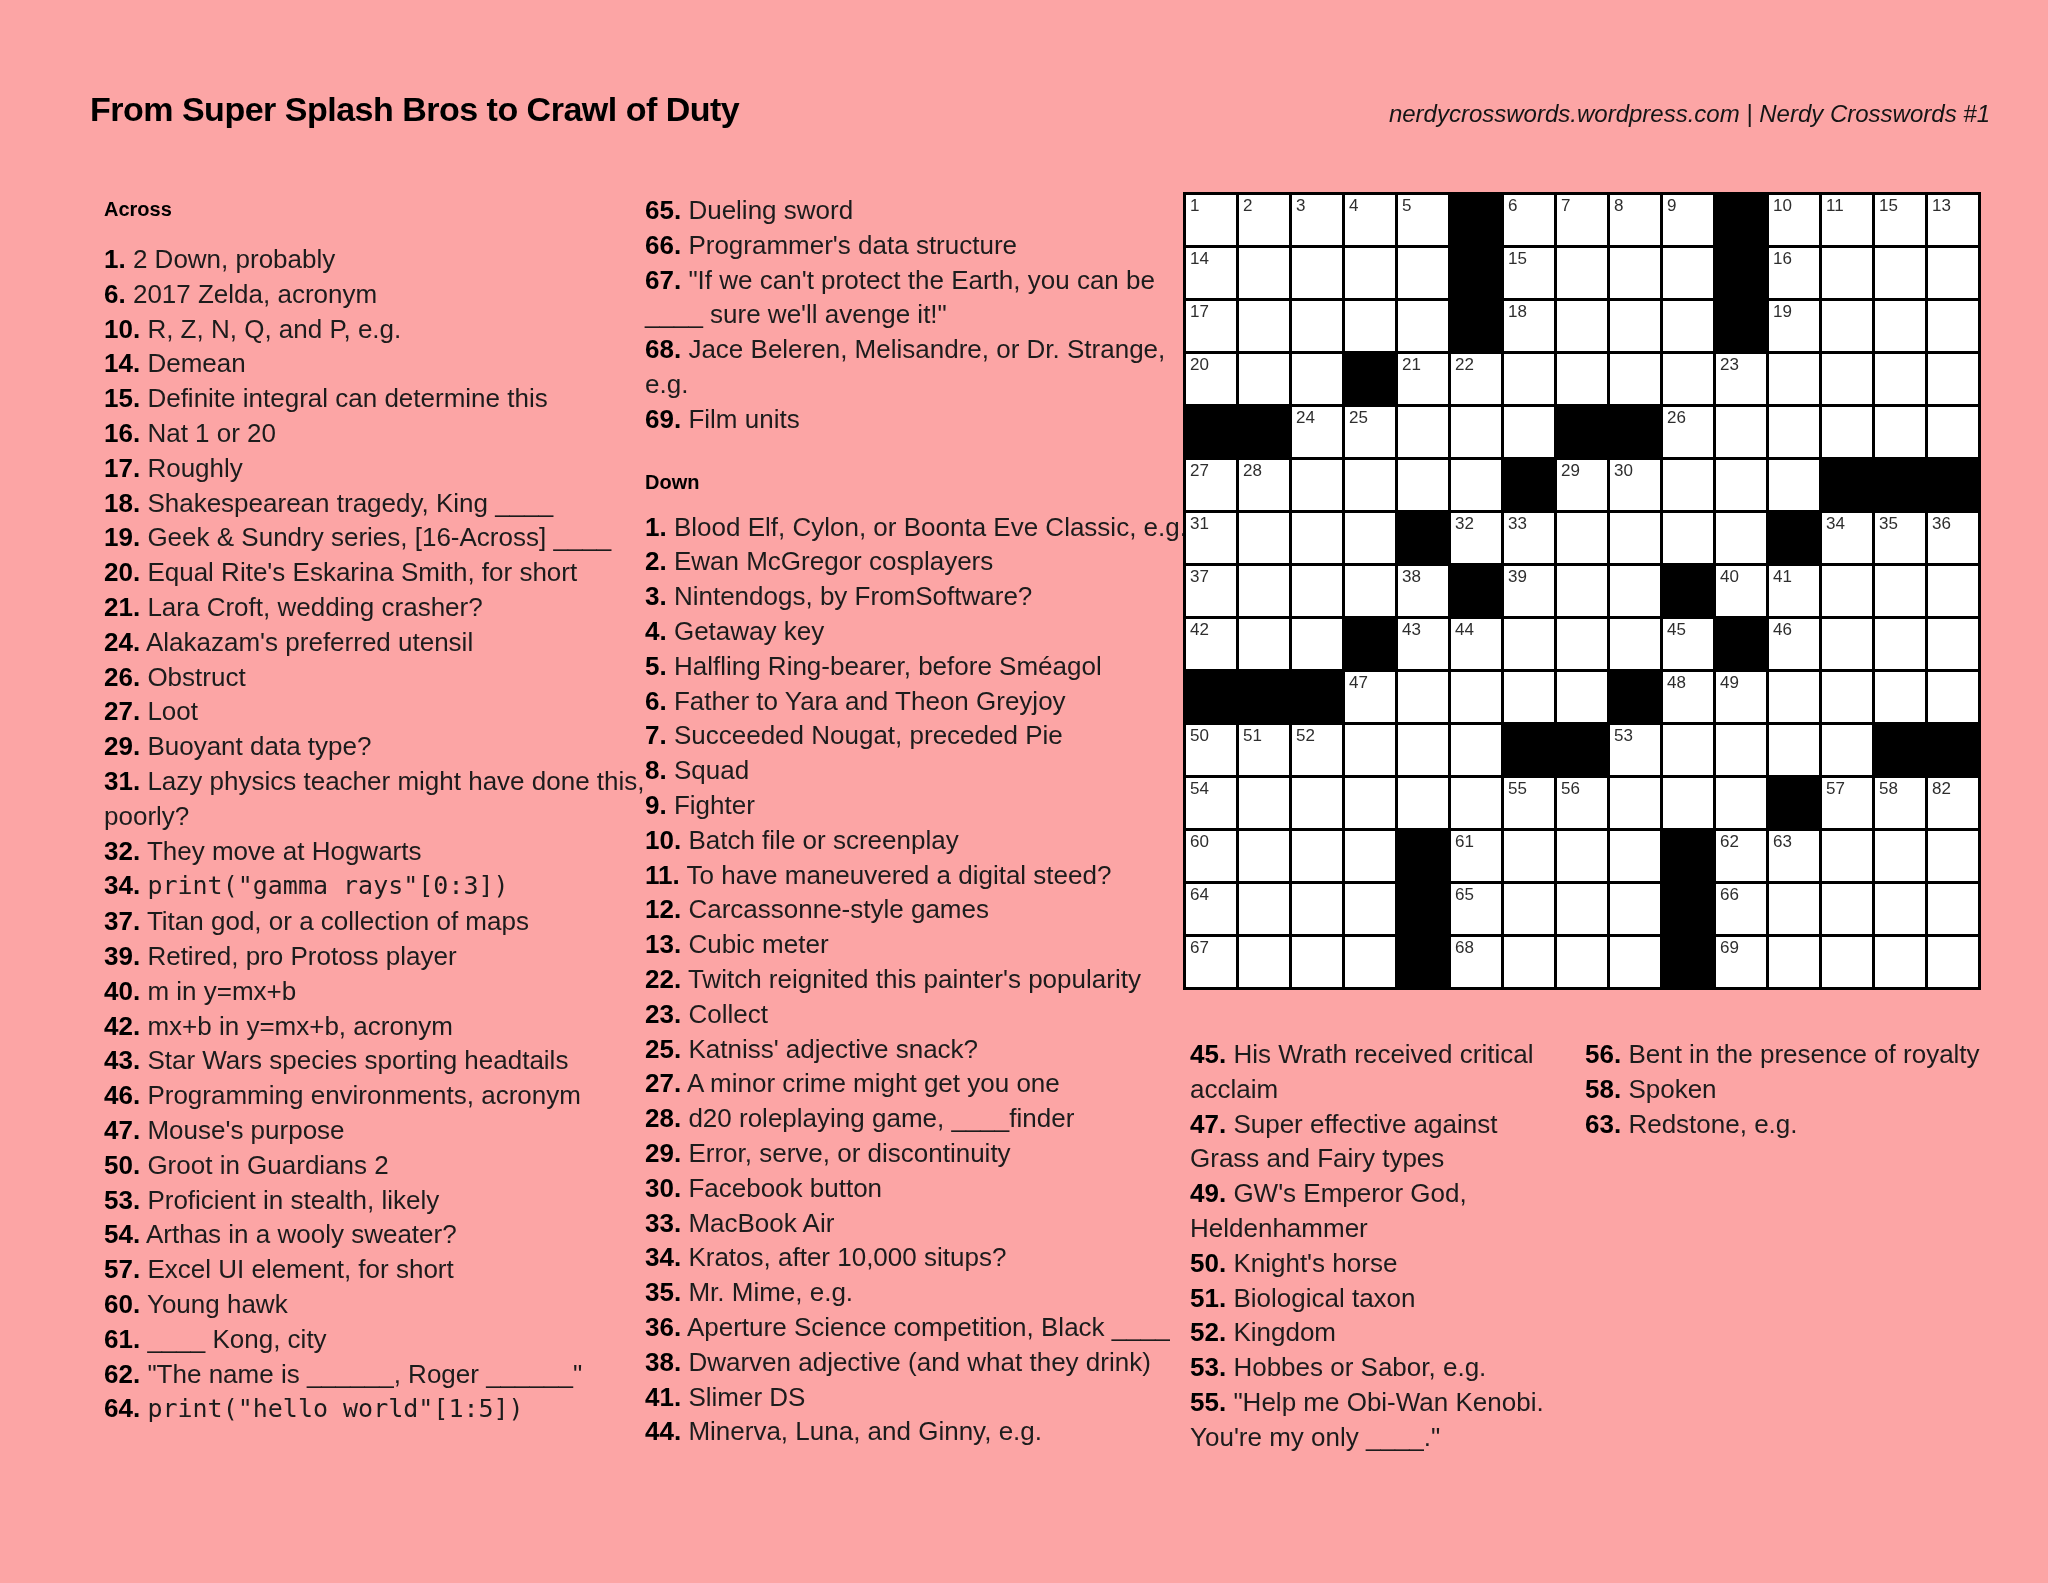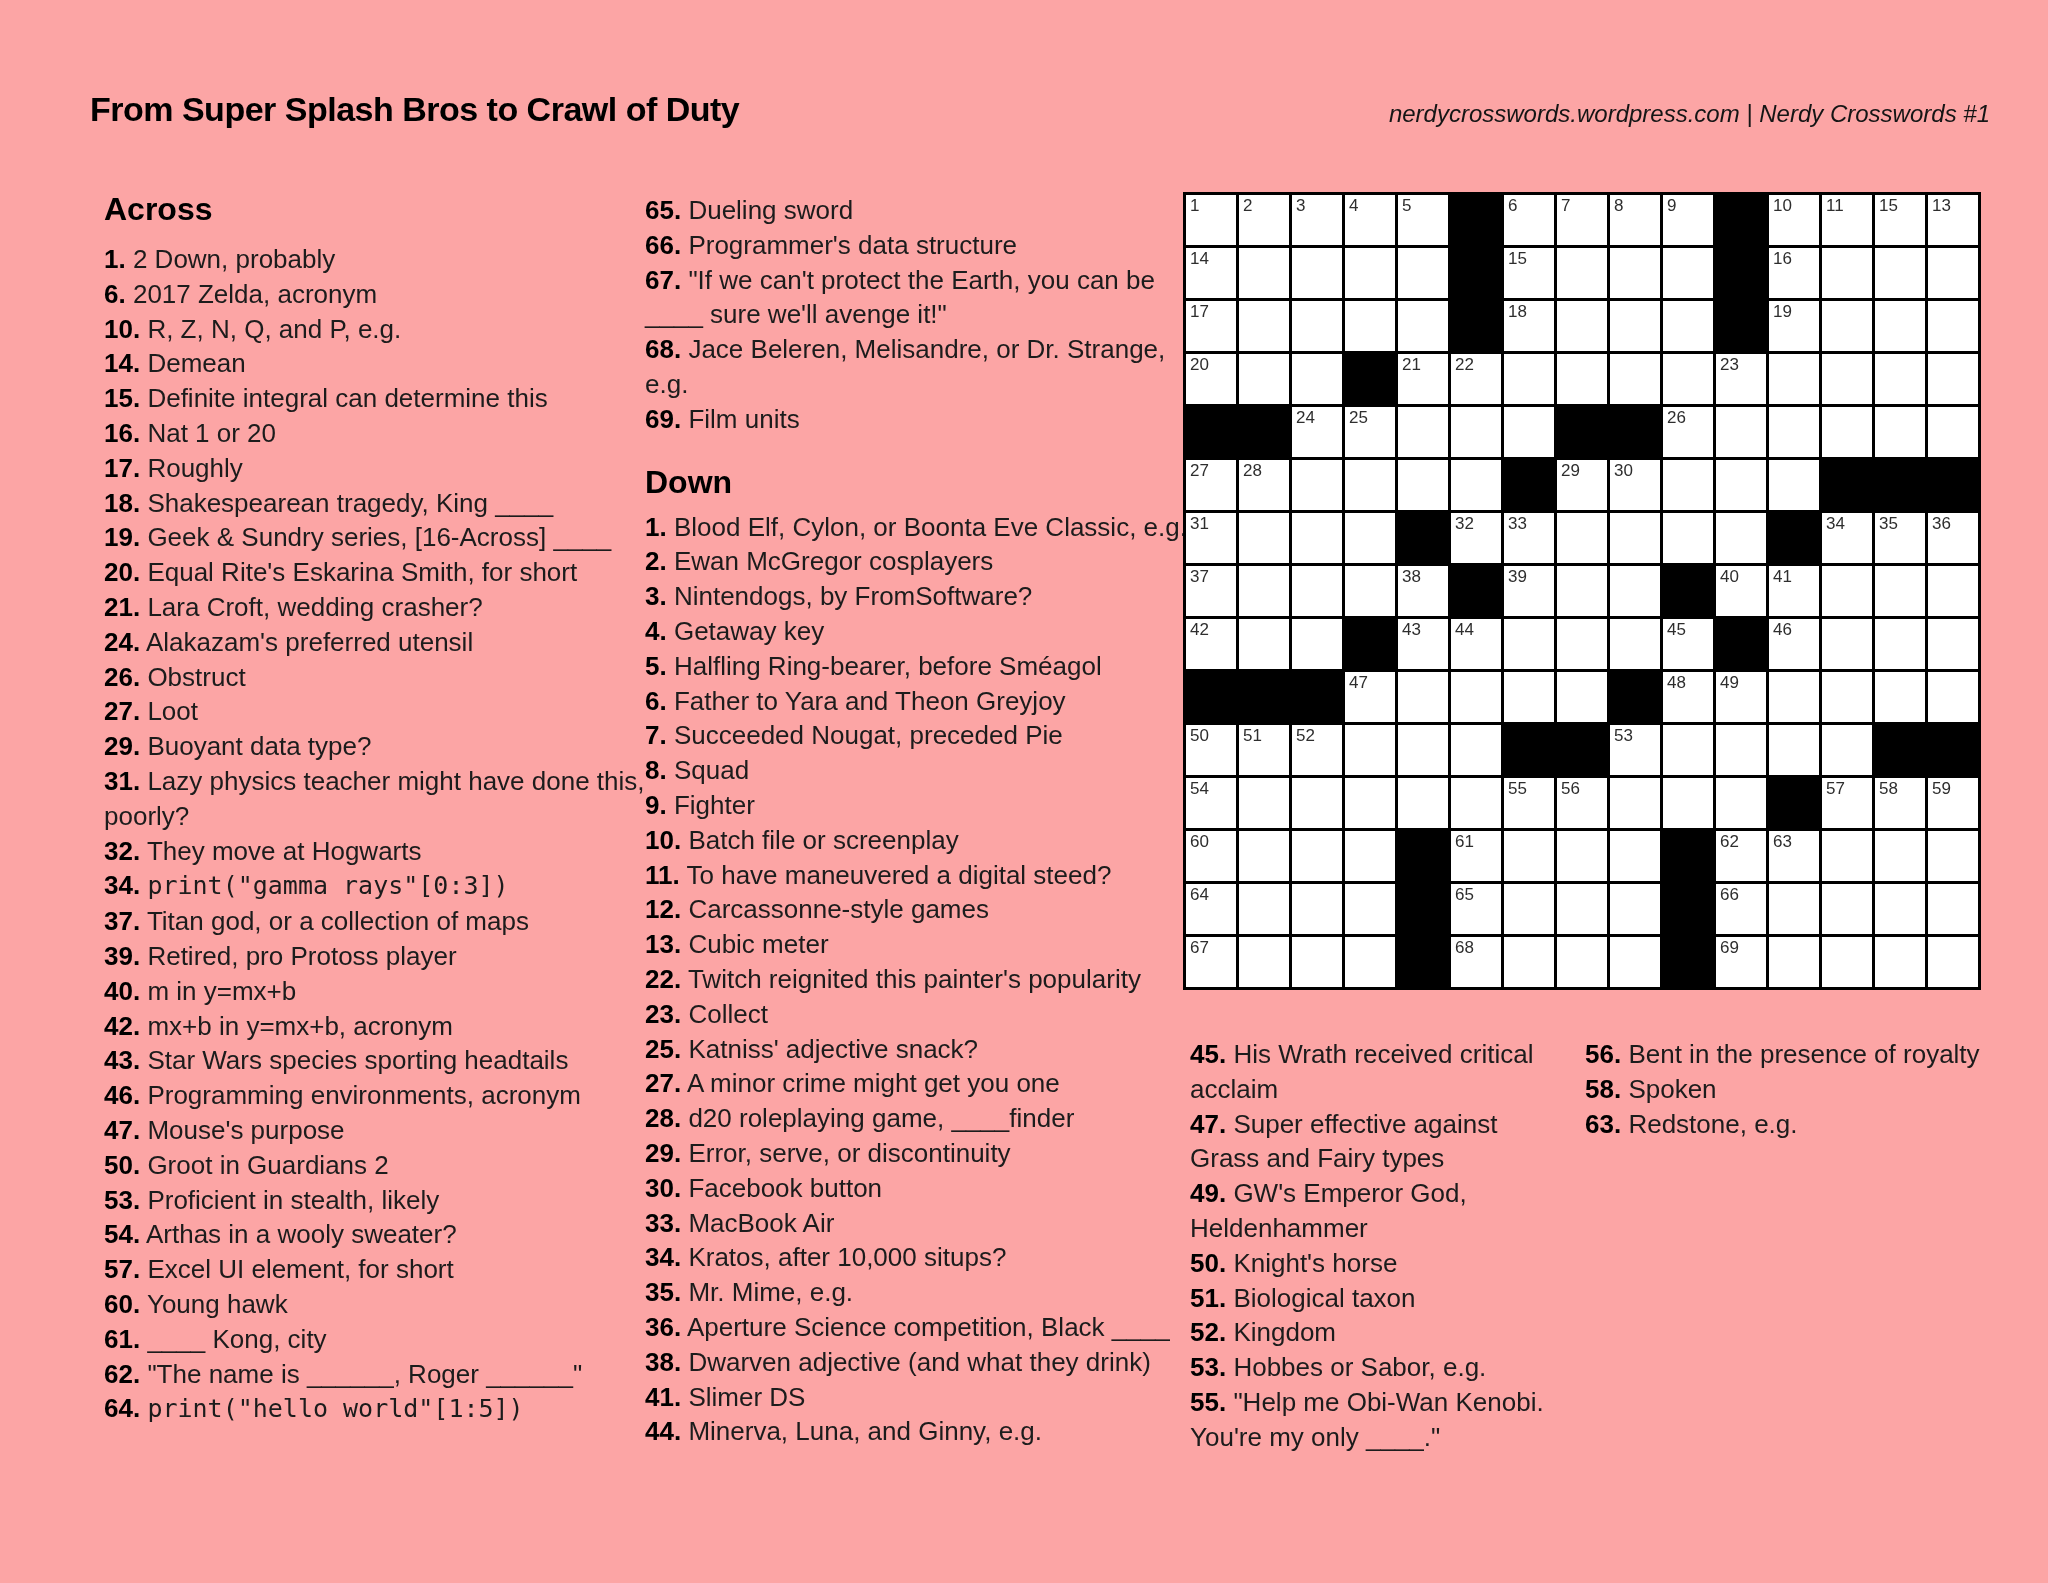--- a/index.html
+++ b/index.html
@@ -5,21 +5,21 @@
   html,body{margin:0;padding:0;background:#ffffff;}
   .page{position:relative;width:2048px;height:1583px;background:#fca5a5;
         font-family:"Liberation Sans",sans-serif;color:#111;overflow:hidden;}
   .title{position:absolute;left:90px;top:90px;font-size:34px;font-weight:700;color:#000;letter-spacing:-0.5px;}
   .credit{position:absolute;right:58px;top:100px;font-size:24px;font-style:italic;color:#151515;}
   .col{position:absolute;font-size:26px;line-height:34.8px;color:#1c1c1c;}
   #col1{left:104px;top:190px;width:548px;}
   #col2{left:645px;top:193px;width:556px;}
   #col3{left:1190px;top:1037px;width:372px;}
   #col4{left:1585px;top:1037px;width:455px;}
-  .sec-h{font-size:32px;line-height:38px;margin:0 0 14px 0;font-weight:700;color:#000;}
+  .sec-h{font-size:20px;line-height:38px;margin:0 0 14px 0;font-weight:700;color:#000;}
   .down-h{margin:26px 0 9px 0;}
   .clue{margin:0;}
   .cnum{font-weight:700;color:#000;}
   .ctext{color:#1c1c1c;}
   .mono .ctext{font-family:"DejaVu Sans Mono","Liberation Mono",monospace;font-size:25px;}
   .grid{position:absolute;left:1183px;top:192px;background:#000;border:3px solid #000;
         display:grid;grid-template-columns:repeat(15,50px);grid-auto-rows:50px;gap:3px;}
   .cell{background:#fff;position:relative;}
   .cell.black{background:#000;}
   .num{position:absolute;top:1px;left:4px;font-size:17px;line-height:19px;color:#2e2e2e;}
@@ -422,21 +422,21 @@
       <div class="cell"></div>
       <div class="cell"></div>
       <div class="cell black"></div>
       <div class="cell">
         <span class="num">57</span>
       </div>
       <div class="cell">
         <span class="num">58</span>
       </div>
       <div class="cell">
-        <span class="num">59</span>
+        <span class="num">82</span>
       </div>
       <div class="cell">
         <span class="num">60</span>
       </div>
       <div class="cell"></div>
       <div class="cell"></div>
       <div class="cell"></div>
       <div class="cell black"></div>
       <div class="cell">
         <span class="num">61</span>

